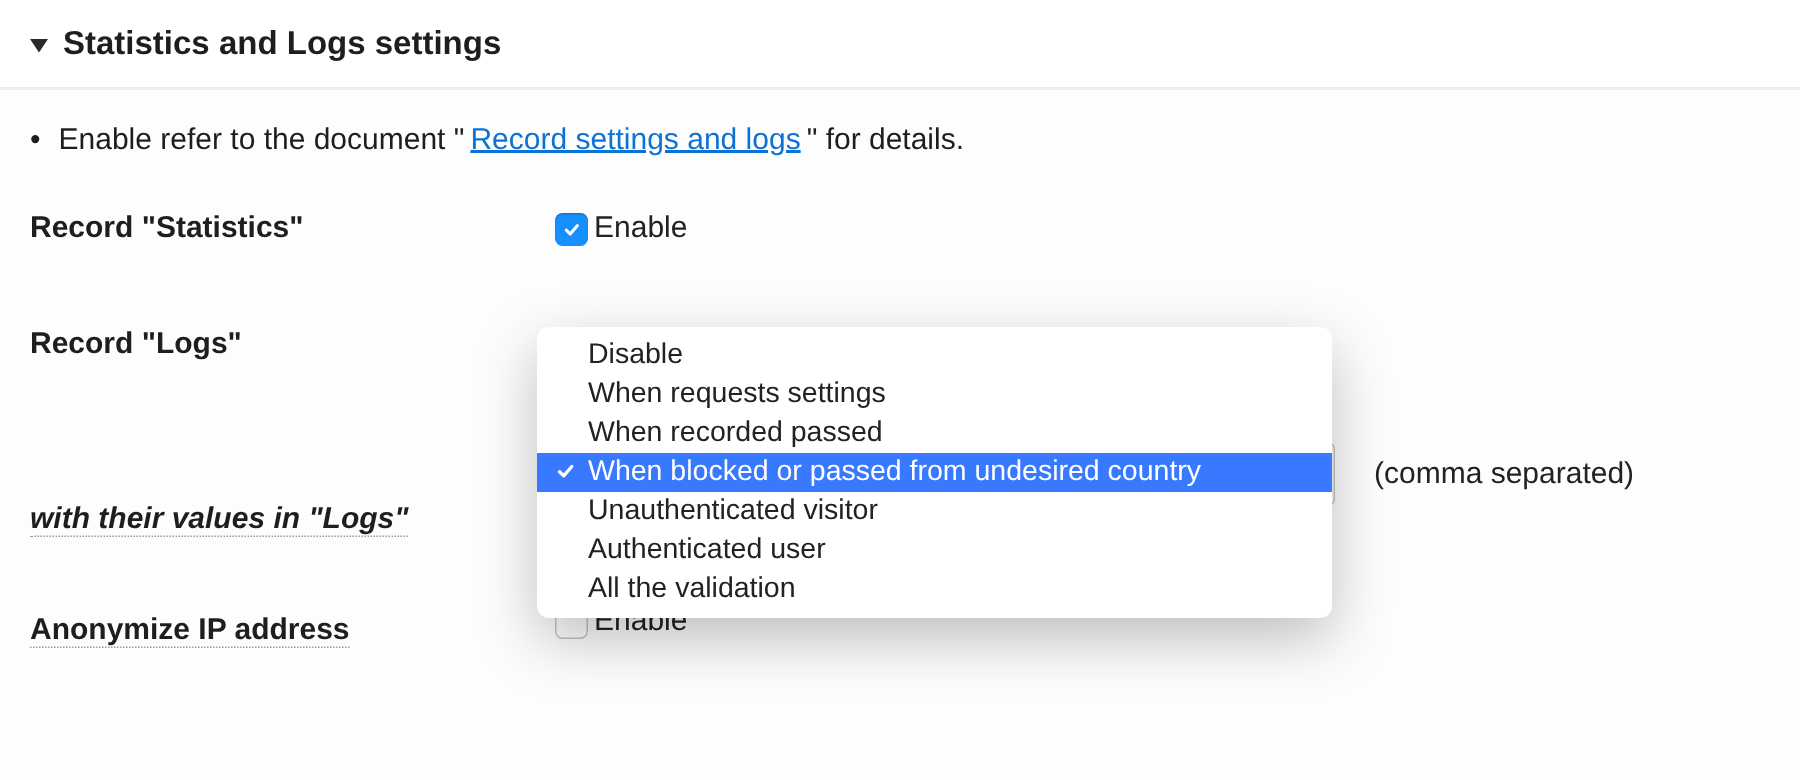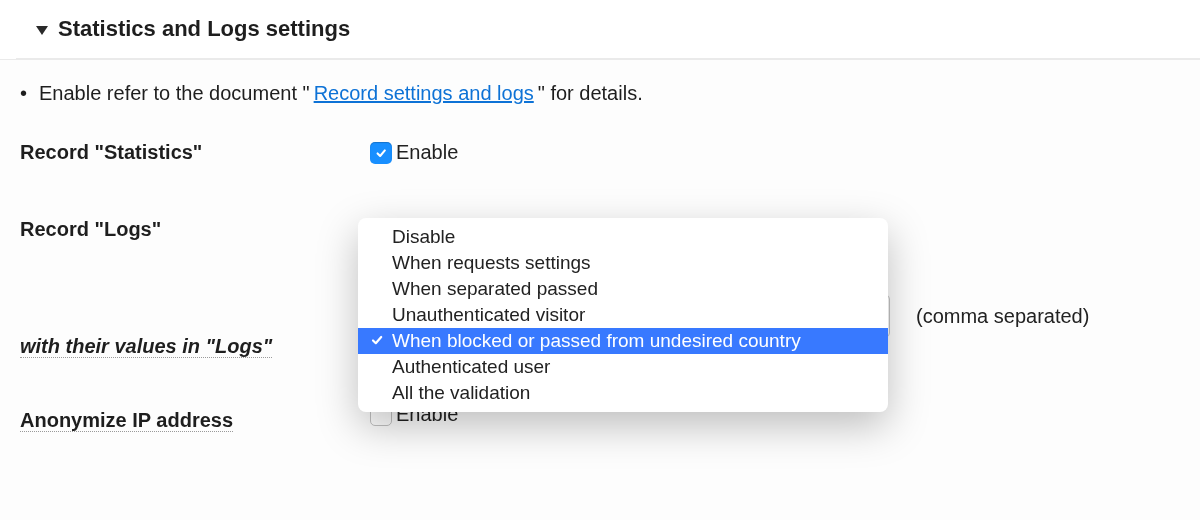--- a/index.html
+++ b/index.html
@@ -28,21 +28,20 @@
   }
 
   
   .section-header {
     display: flex;
     align-items: center;
     height: 58px;
     padding: 0 20px;
     border-bottom: 1px solid var(--row-border);
     background: #fff;
-    margin-left: 16px;
   }
   .caret-down {
     width: 0; height: 0;
     border-left: 6px solid transparent;
     border-right: 6px solid transparent;
     border-top: 9px solid #2a2a2a;
     margin-right: 10px;
     margin-top: 2px;
   }
   .section-title {
@@ -267,32 +266,32 @@
 
   <div class="dropdown" id="dropdown">
 
   <div class="dropdown-item">
         <span>Disable</span>
       </div>
       <div class="dropdown-item">
         <span>When requests settings</span>
       </div>
       <div class="dropdown-item">
-        <span>When separated passed</span>
-      </div>
-      <div class="dropdown-item">
-        <span>Unauthenticated visitor</span>
+        <span>When recorded passed</span>
       </div>
       <div class="dropdown-item selected">
         <svg class="check" viewBox="0 0 14 14">
           <path d="M3 7.5 L5.8 10.2 L11.2 4"></path>
         </svg>
         <span>When blocked or passed from undesired country</span>
       </div>
       <div class="dropdown-item">
+        <span>Unauthenticated visitor</span>
+      </div>
+      <div class="dropdown-item">
         <span>Authenticated user</span>
       </div>
       <div class="dropdown-item">
         <span>All the validation</span>
       </div>
     </div>
 
 </div>
 
 </body></html>

